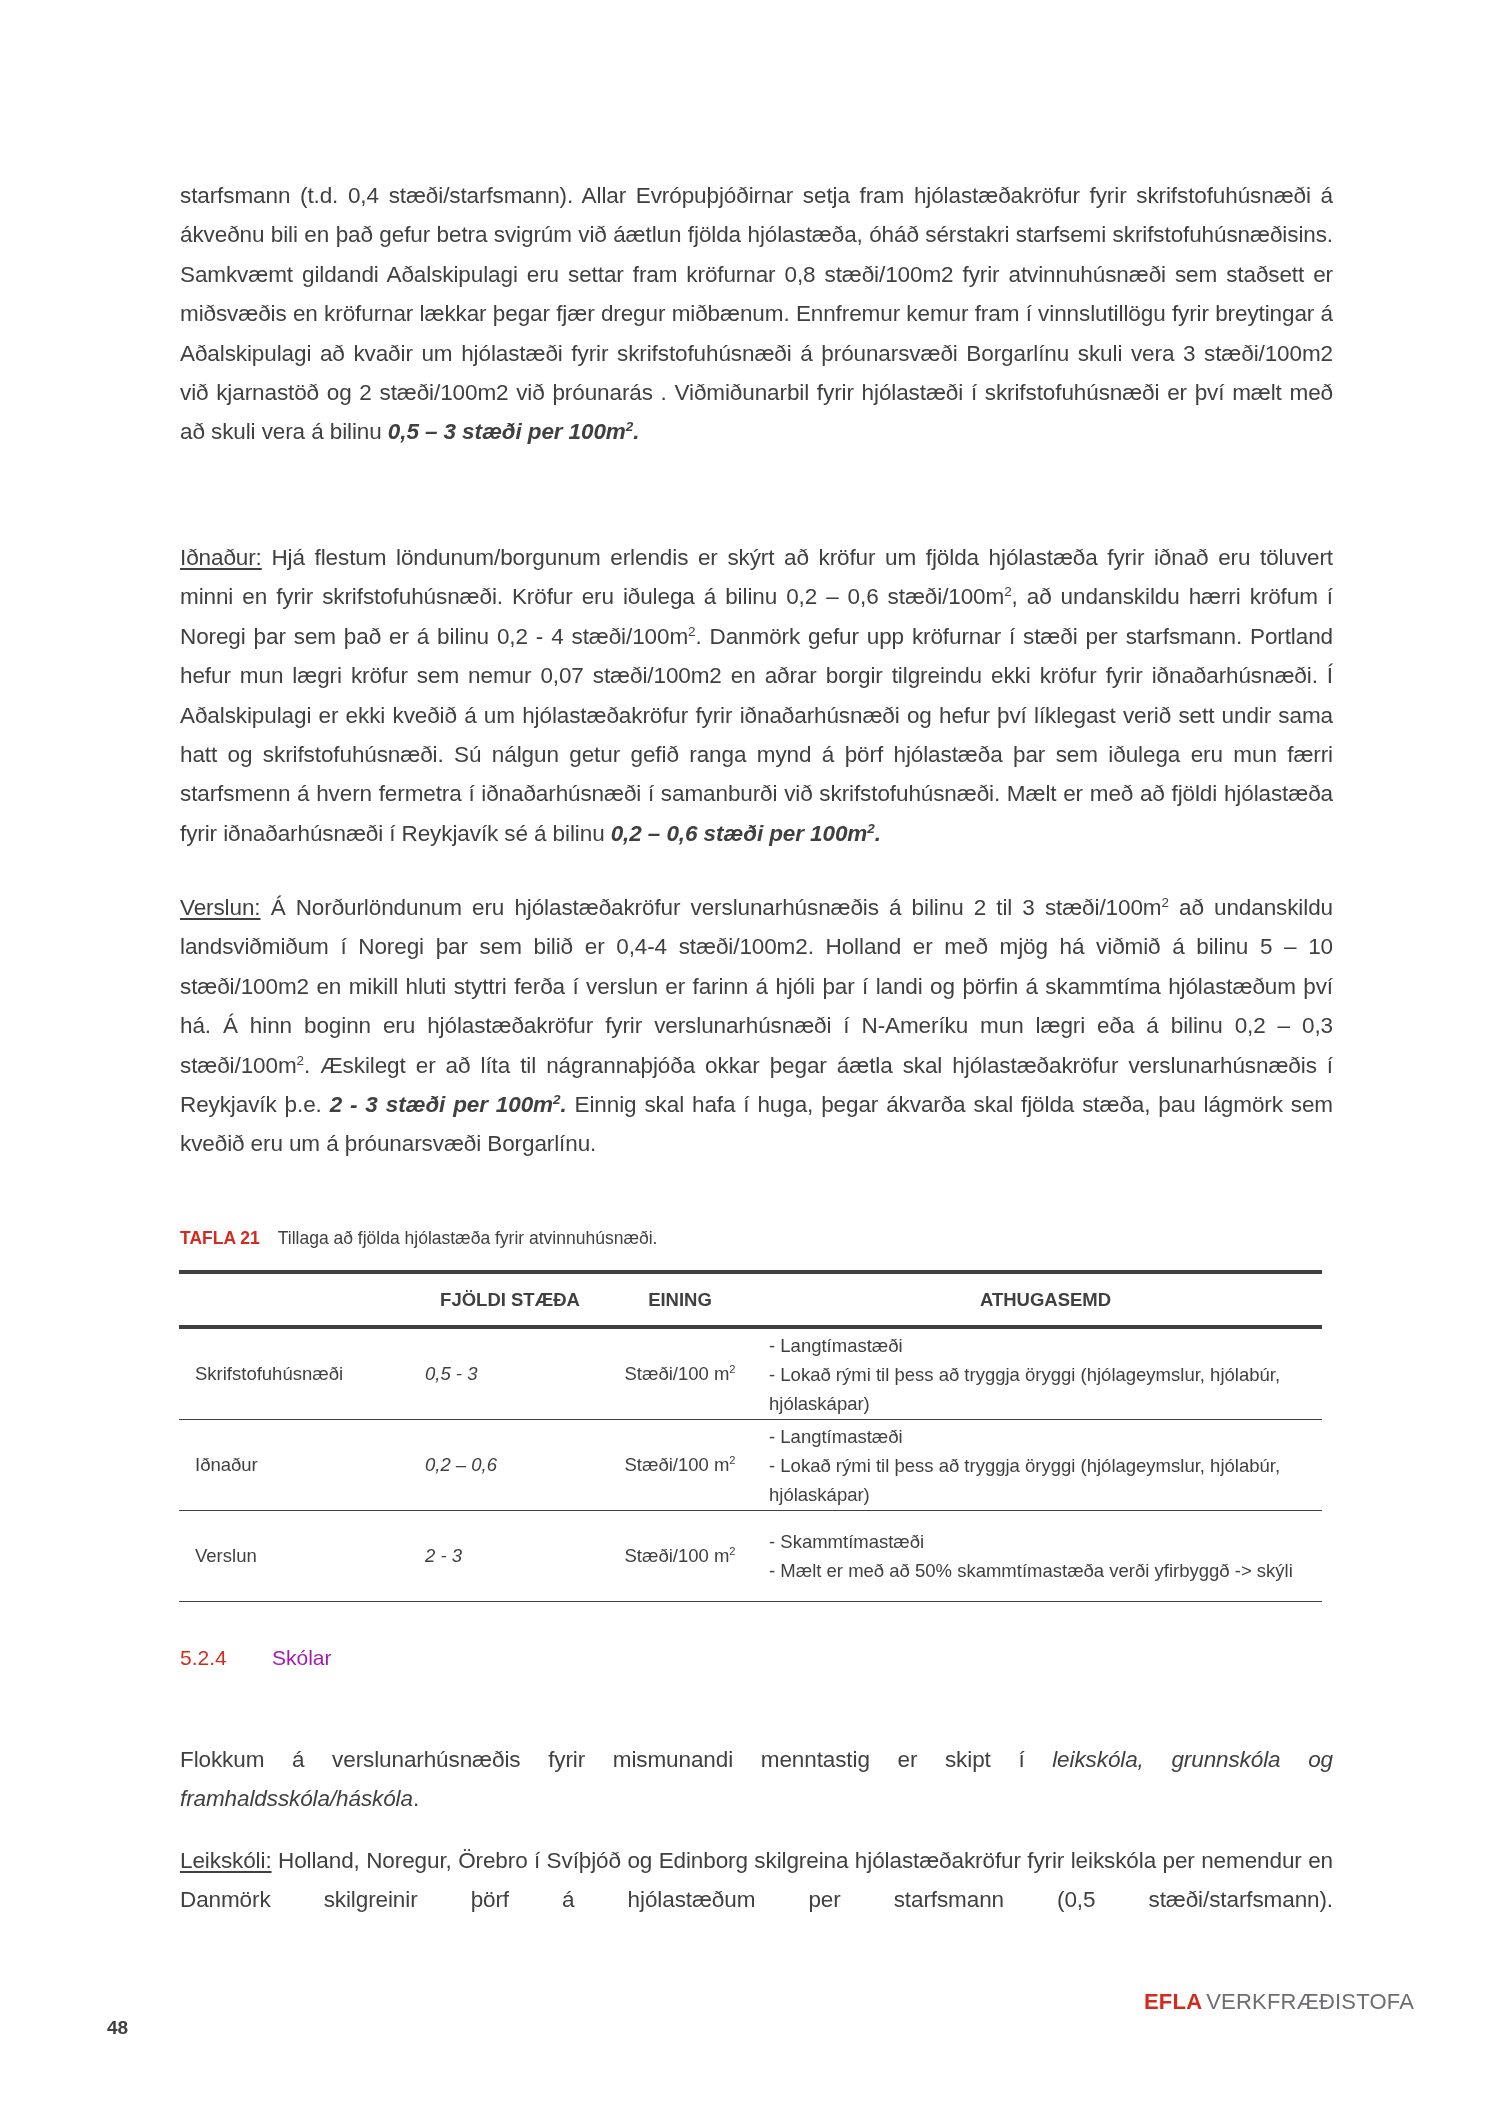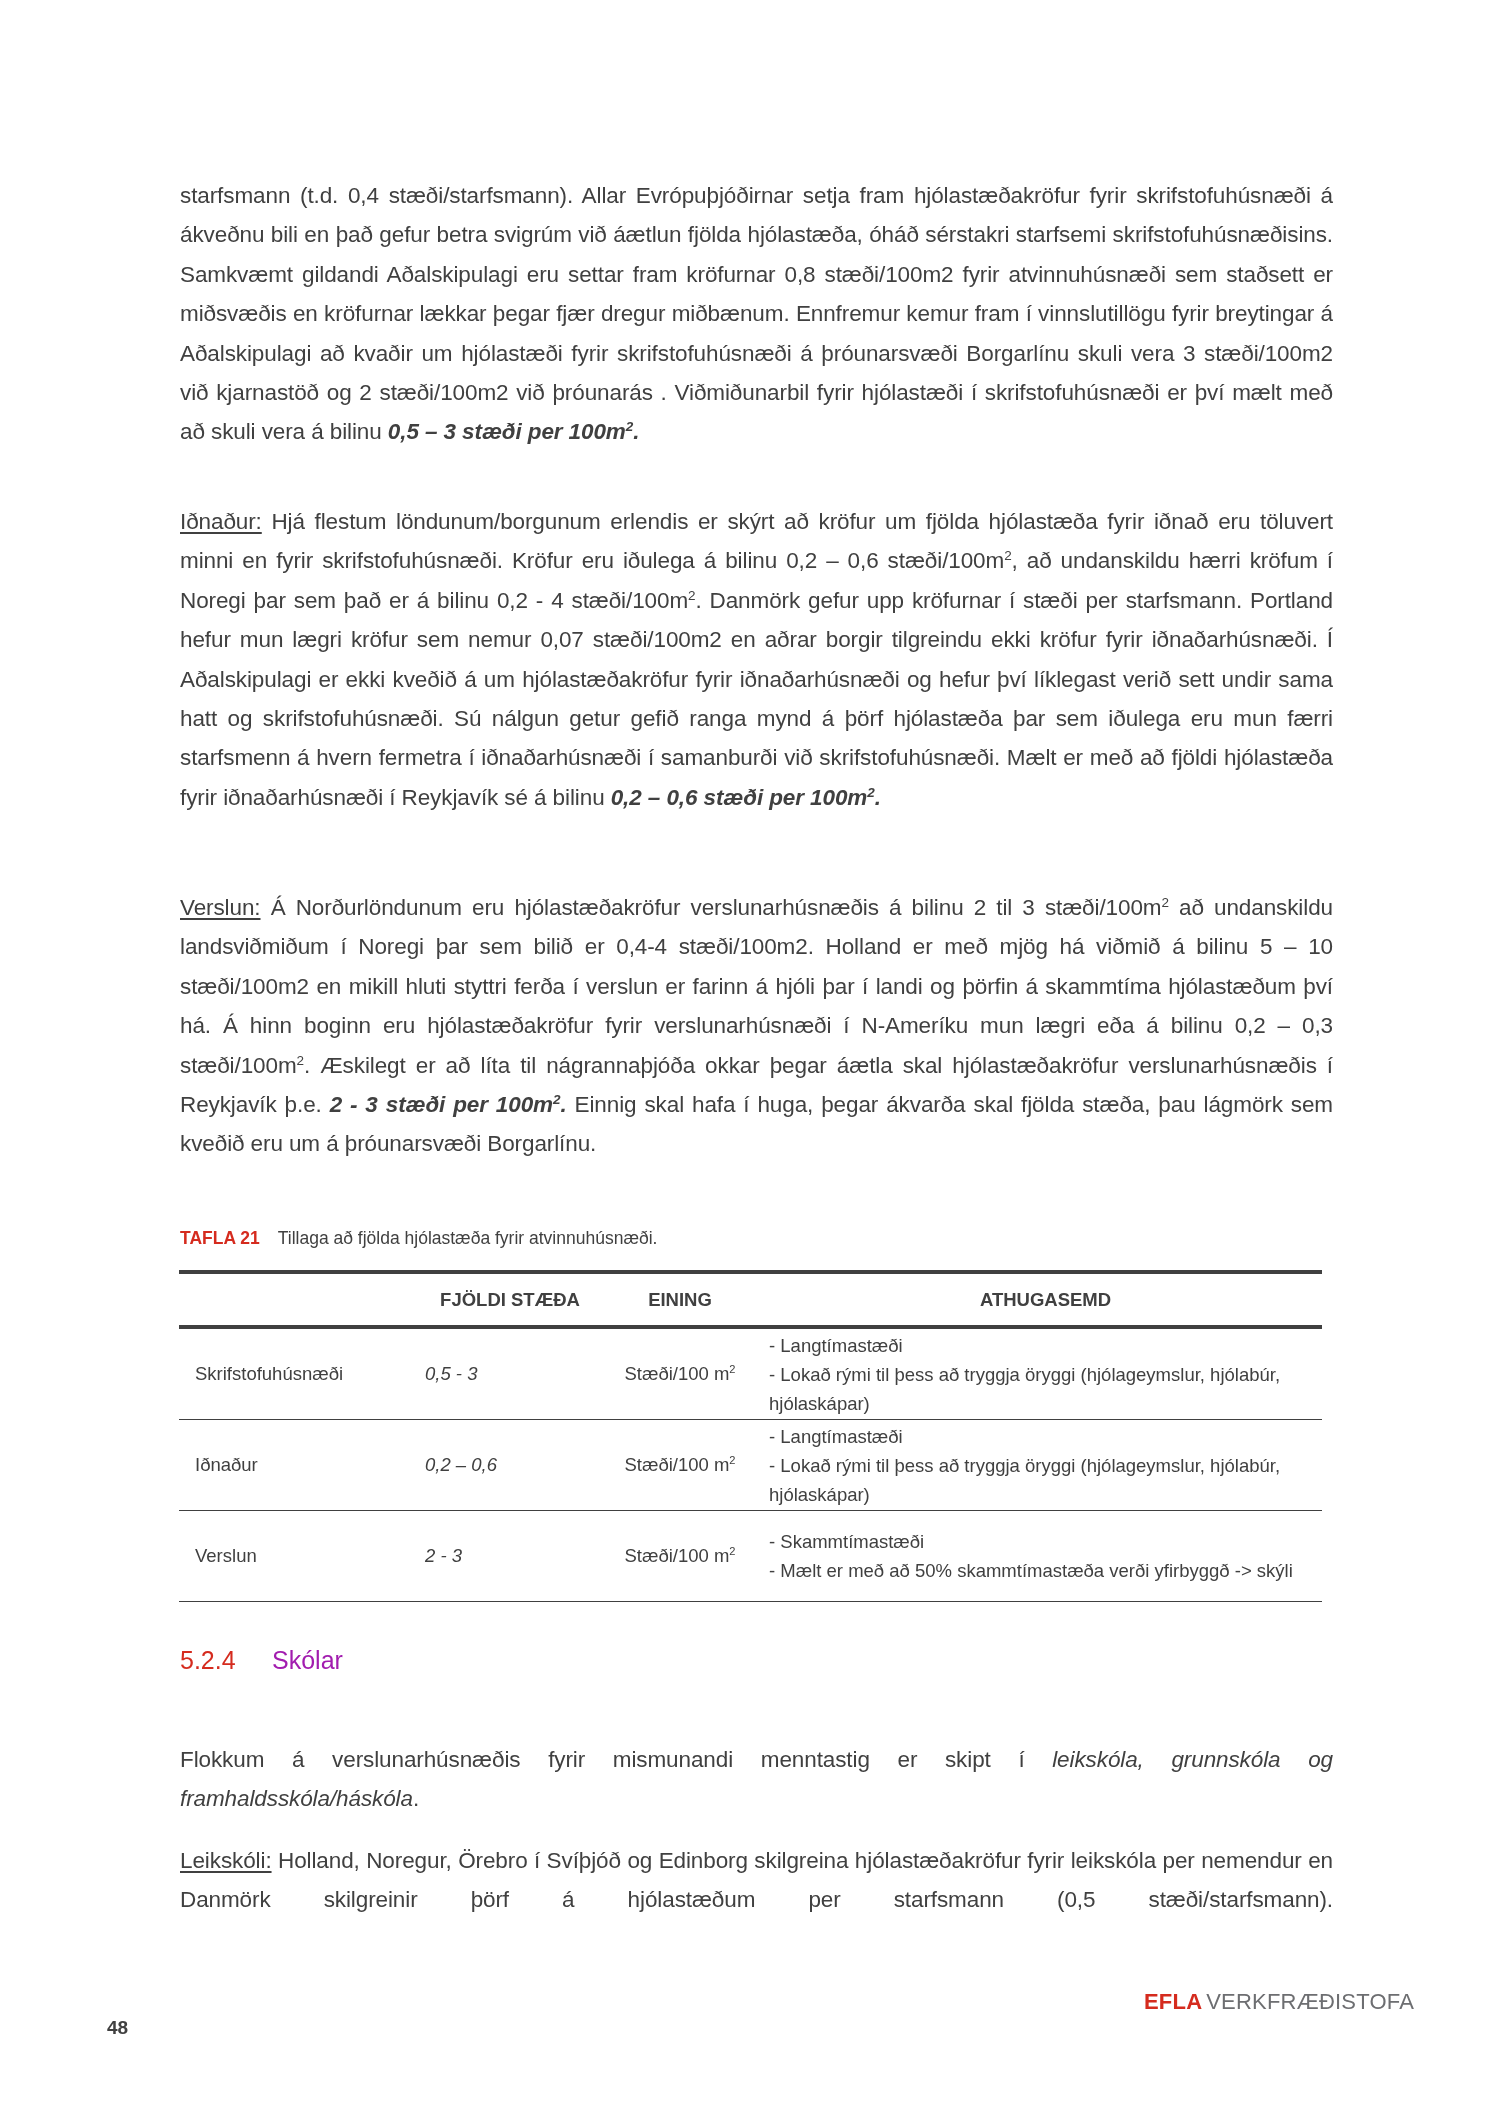--- a/index.html
+++ b/index.html
@@ -6,35 +6,35 @@
     body { width: 1501px; height: 2122px; position: relative; overflow: hidden;
            font-family: "Liberation Sans", "DejaVu Sans", sans-serif; color: #404040; }
     .page { position: absolute; left: 0; top: 0; width: 1501px; height: 2122px; }
     .body-text { position: absolute; left: 180px; width: 1153px; font-size: 22.5px;
                  line-height: 39.4px; text-align: justify; margin: 0; letter-spacing: -0.1px; }
     .ul { text-decoration: underline; text-underline-offset: 3px; }
     .bi { font-weight: bold; font-style: italic; }
     .it { font-style: italic; }
     sup { font-size: 0.6em; line-height: 0; vertical-align: super; }
     #p1 { top: 176px; }
-    #p2 { top: 502px; }
+    #p2 { top: 538px; }
     #p3 { top: 888px; }
     .caption { position: absolute; left: 180px; top: 1228px; font-size: 17.5px; color: #404040; }
     .caption .cap-label { color: #d52b1e; font-weight: bold; margin-right: 18px; }
     table.tbl { position: absolute; left: 179px; top: 1270px; width: 1143px; border-collapse: collapse;
                 font-size: 18.5px; color: #404040; }
     table.tbl thead th { font-weight: bold; height: 51px; padding: 0; border-top: 4px solid #404040;
                          border-bottom: 4px solid #404040; font-size: 18.5px; }
     table.tbl td { padding: 0; height: 90px; border-bottom: 1.5px solid #404040; vertical-align: middle; }
     .c1 { width: 230px; text-align: left; padding-left: 16px !important; }
     .c2 { width: 170px; font-style: italic; }
     .c3 { width: 170px; text-align: center; }
     .c4 { text-align: left; line-height: 29px; padding-left: 4px !important; }
     th.c1 { padding-left: 0 !important; }
-    .heading { position: absolute; left: 180px; top: 1646px; font-size: 25px; }
+    .heading { position: absolute; left: 180px; top: 1646px; font-size: 21px; }
     .heading .num { color: #d52b1e; }
     .heading .title { position: absolute; left: 92px; top: 0; white-space: nowrap; color: #a21caf; }
     #p4 { top: 1740px; }
     #p5 { top: 1841px; }
     .footer-num { position: absolute; left: 107px; top: 1993px; font-size: 19px; font-weight: bold; color: #404040; margin-top: 24px; }
     .footer-logo { position: absolute; left: 1144px; top: 1989px; font-size: 22px; letter-spacing: 0.2px; white-space: nowrap; }
     .footer-logo .brand { color: #d52b1e; font-weight: bold; }
     .footer-logo .sub { color: #6d6e71; font-weight: normal; margin-left: 4px; }
   </style>
 </head>

